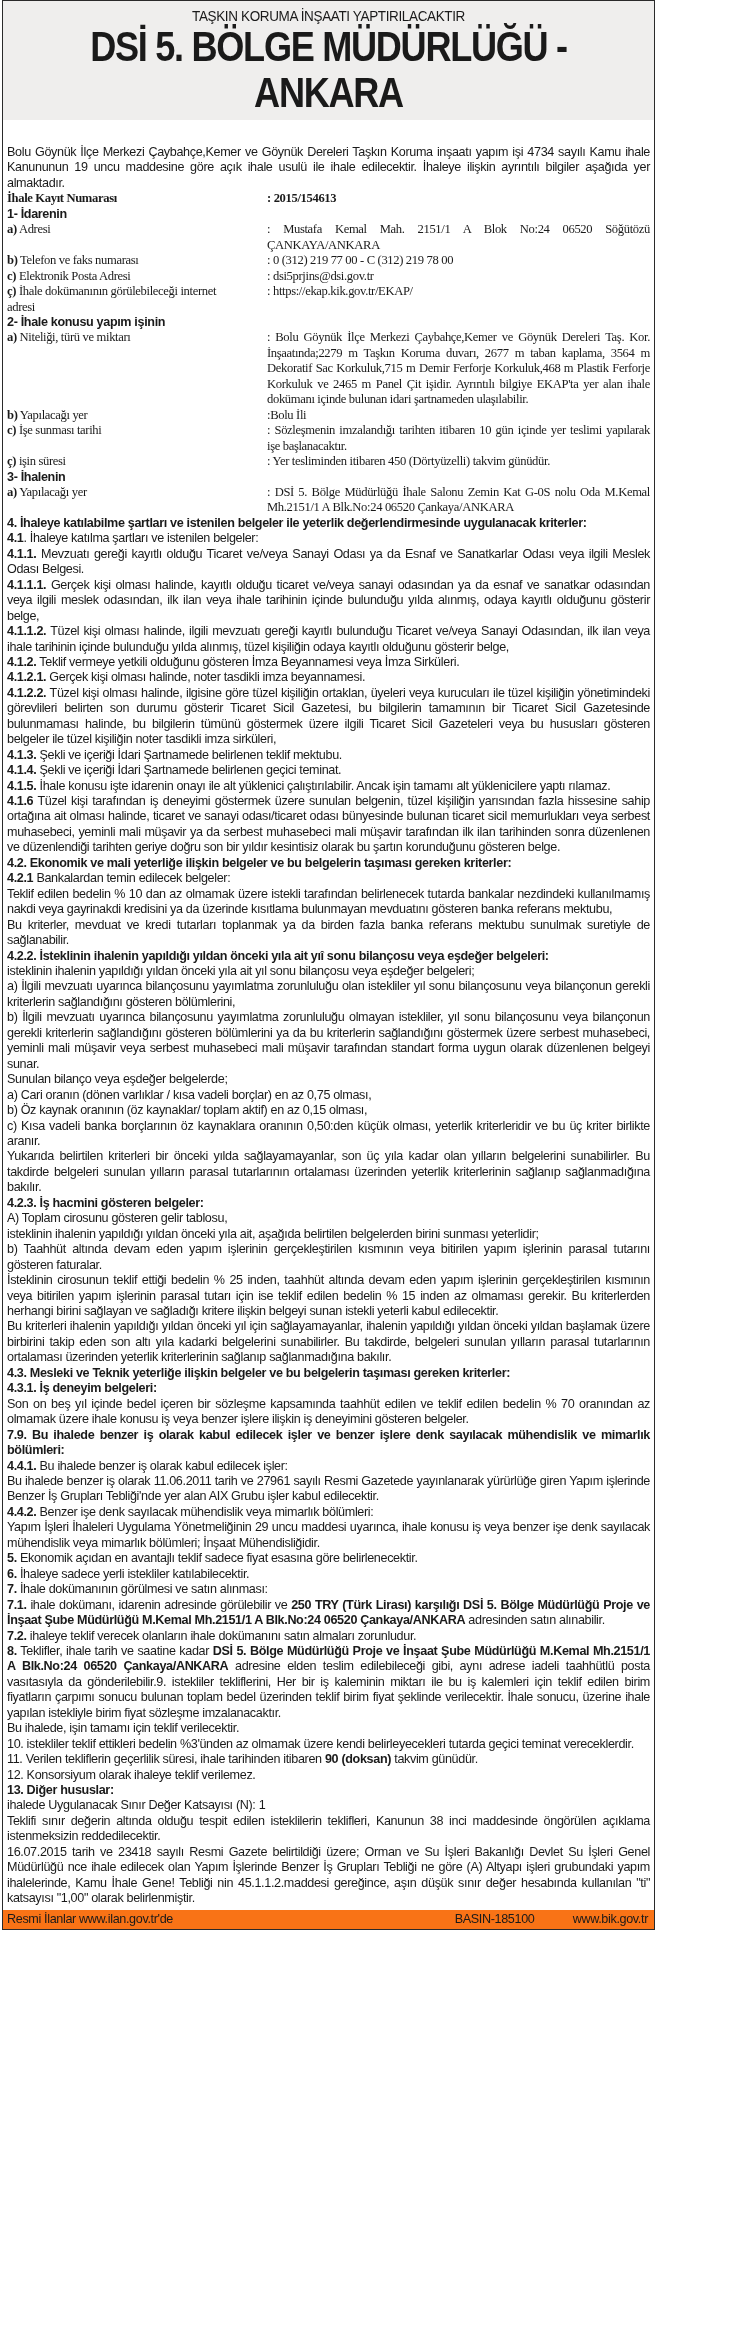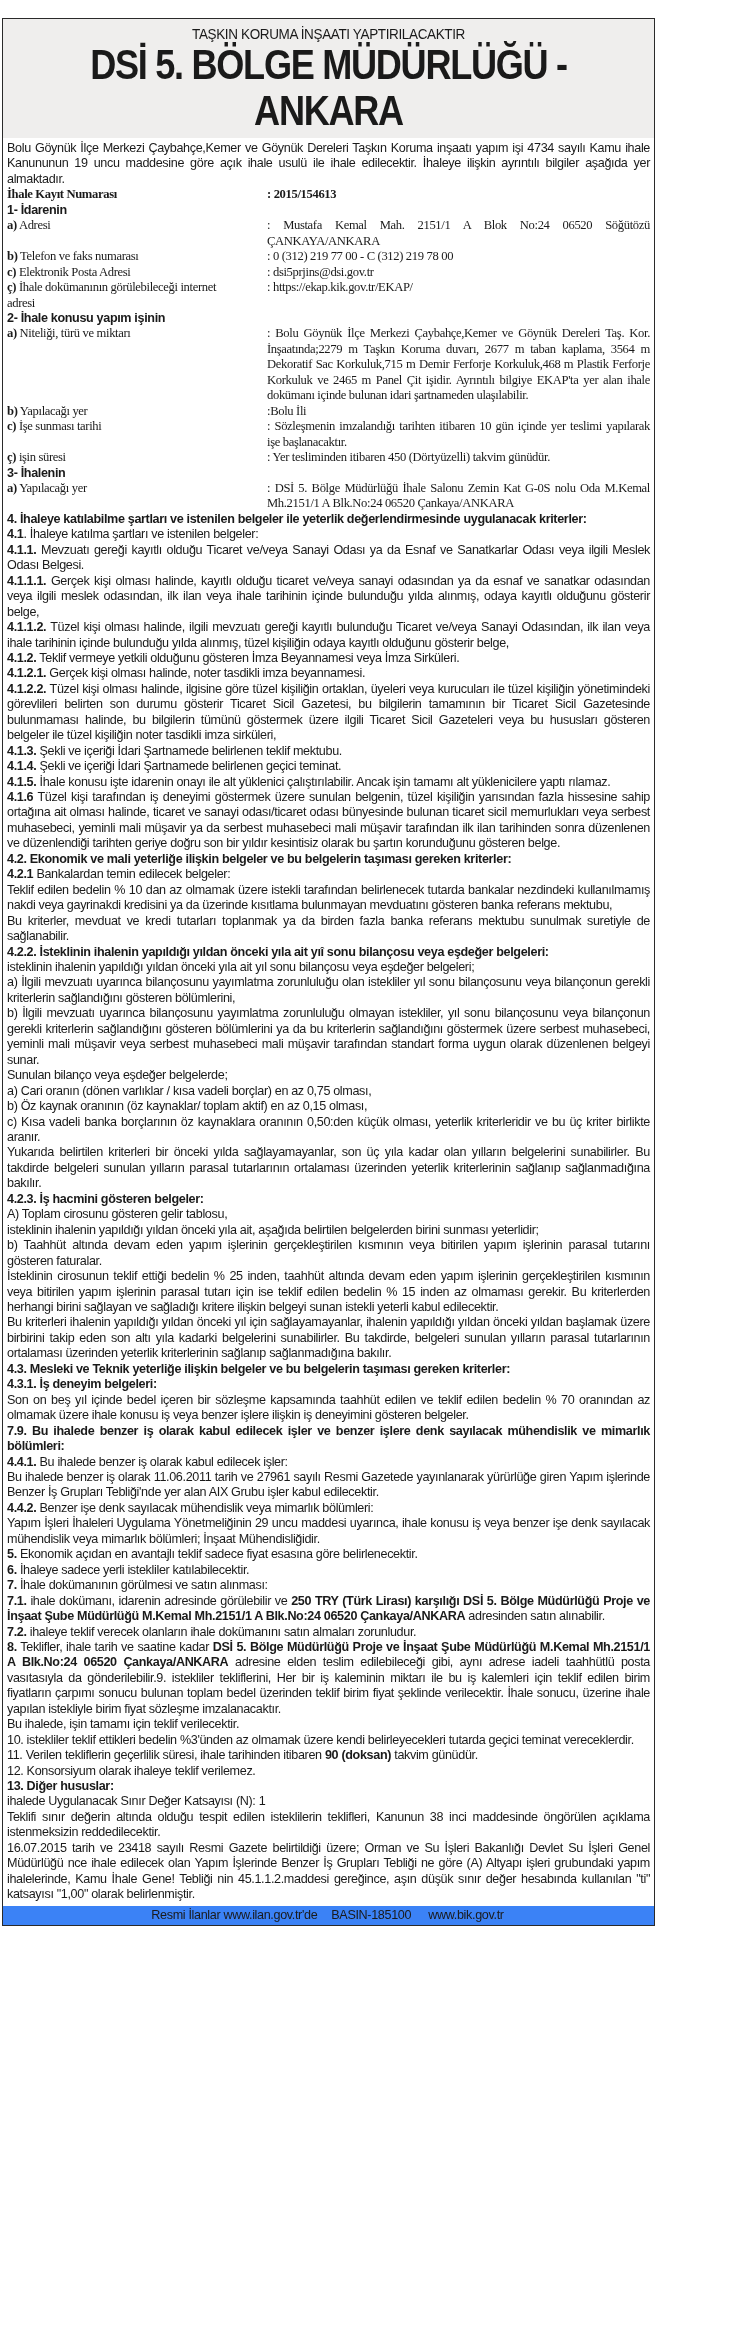--- a/index.html
+++ b/index.html
@@ -1,35 +1,35 @@
 <!DOCTYPE html>
 <html><head>
 <meta charset="utf-8">
 <style>
   html, body { margin: 0; padding: 0; background: #ffffff; }
   body { width: 750px; height: 2337px; position: relative; overflow: hidden; }
   .ad {
-    position: absolute; left: 2px; top: 18px; width: 651px;
+    position: absolute; left: 2px; top: 0; width: 651px;
     border: 1.5px solid #2a2a2a; background: #fff;
     font-family: "Liberation Sans", sans-serif; color: #1a1a1a;
     font-size: 12.6px; line-height: 15.45px;
     letter-spacing: -0.35px;
   }
   .hdr { background: #efeeed; text-align: center; padding: 6px 0 4px 0; }
   .hdr .sub { font-size: 15px; line-height: 17px; letter-spacing: -0.4px; font-stretch: condensed; transform: scaleX(0.9); display:block; }
   .hdr .title { font-size: 42px; line-height: 46px; font-weight: bold; letter-spacing: -1.5px; transform: scaleX(0.86); display:block; }
-  .body { padding: 3px 4px 3px 4px; }
+  .body { padding: 3px 4px 3px 4px; margin-top: 22px; }
   .p { text-align: justify; margin: 0; }
   .row { display: flex; font-family: Liberation Serif, serif; }
   .row .k { width: 260px; flex: 0 0 260px; }
   .row .v { flex: 1; text-align: justify; }
   .b { font-weight: bold; }
   .h { font-weight: bold; }
-  .footer { background: #3b82f6; display: flex; justify-content: center; padding: 2px 6px 2px 4px; border-top: 0; }
-  .footer .right span { margin-left: 14px; }
+  .footer { background: #f97316; display: flex; justify-content: space-between; padding: 2px 6px 2px 4px; border-top: 0; }
+  .footer .right span { margin-left: 35px; }
 </style>
 </head>
 <body>
 
 <div class="ad">
   <div class="hdr">
     <span class="sub">TAŞKIN KORUMA İNŞAATI YAPTIRILACAKTIR</span>
     <span class="title">DSİ 5. BÖLGE MÜDÜRLÜĞÜ - ANKARA</span>
   </div>
 

